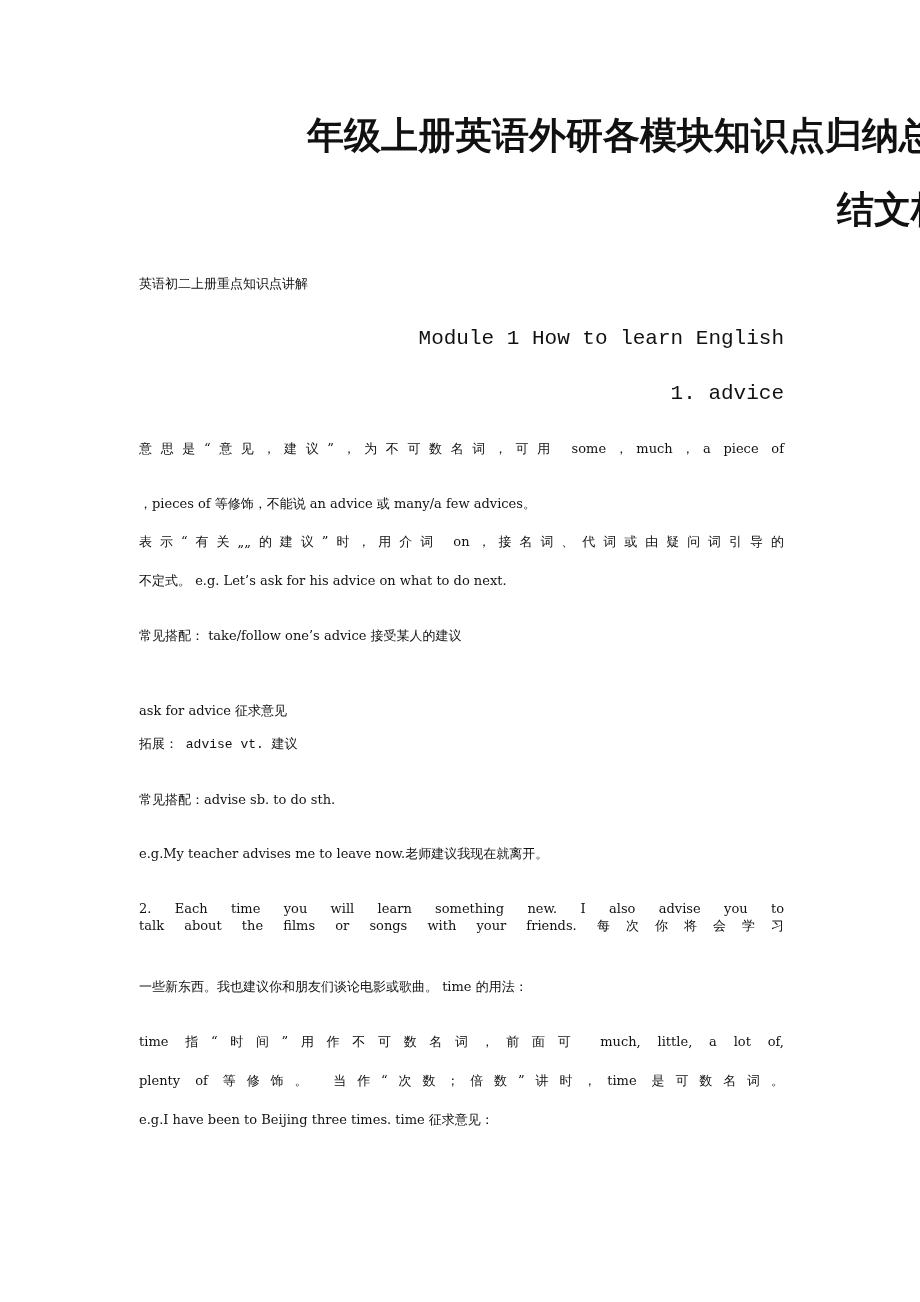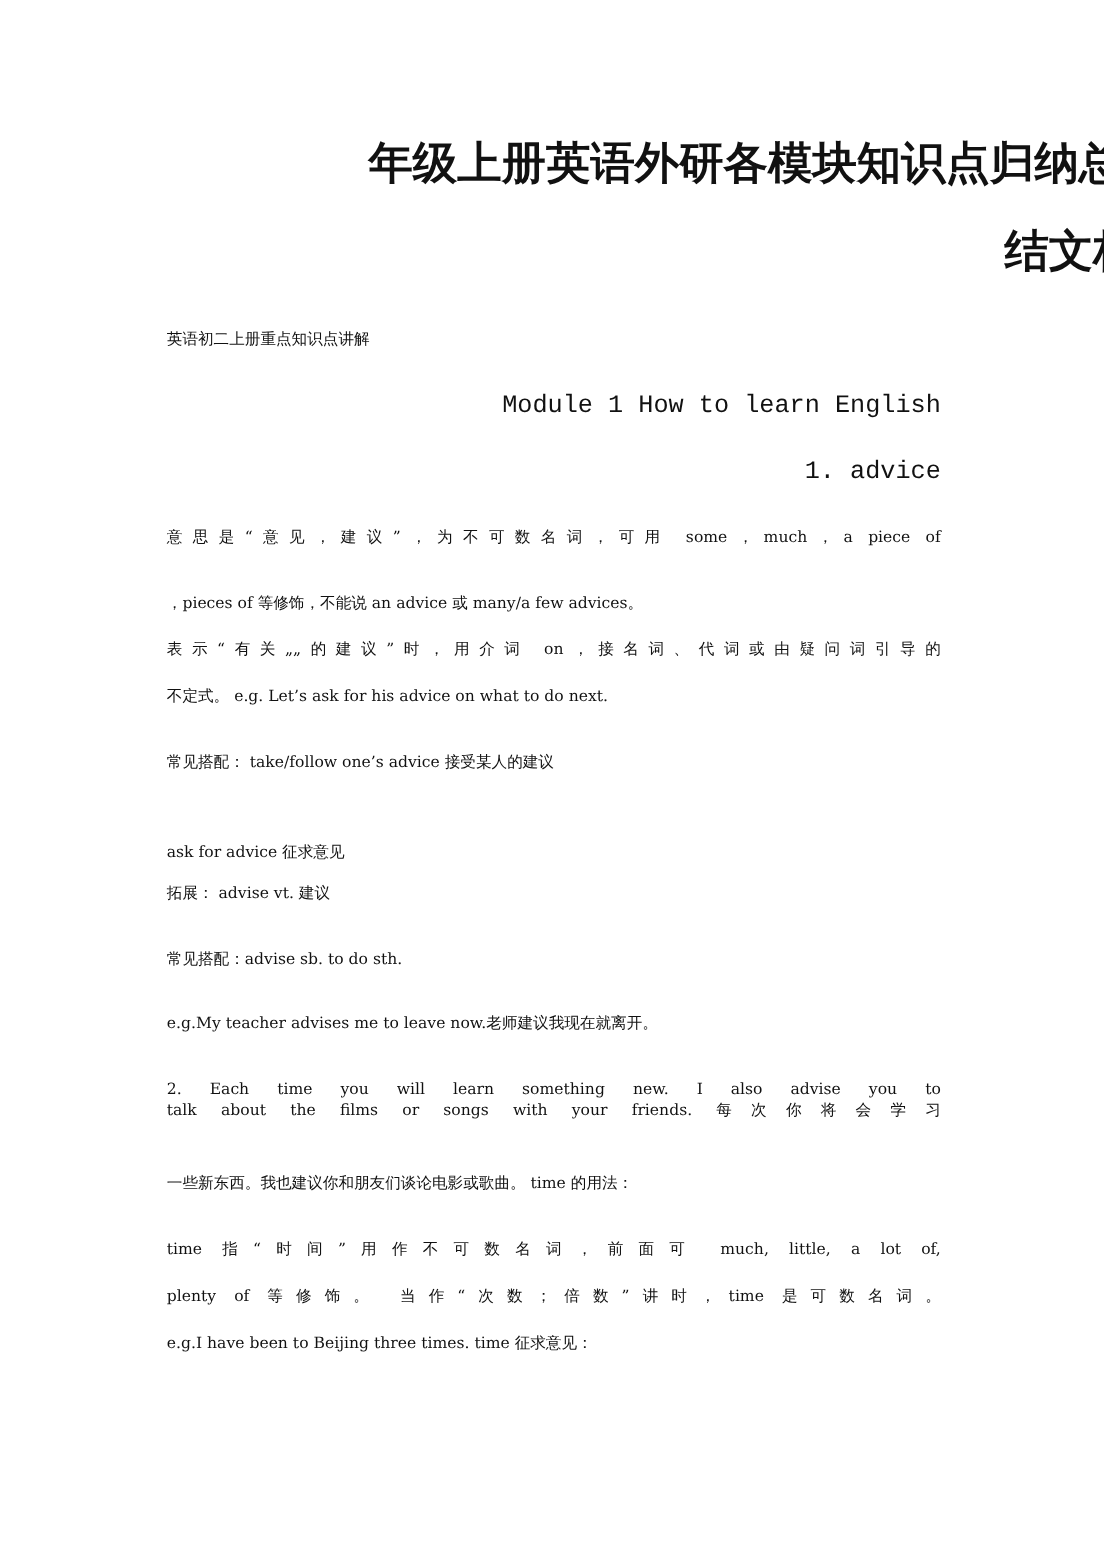--- a/index.html
+++ b/index.html
@@ -67,21 +67,21 @@
   <div class="line mono" style="top:382px;">1. advice</div>
 
   <div class="line justify" style="top:437px;">意思是“意见，建议”，为不可数名词，可用 some，much，a piece of</div>
   <div class="line" style="top:492px;">，pieces of 等修饰，不能说 an advice 或 many/a few advices。</div>
 
   <div class="line justify" style="top:530px;">表示“有关„„的建议”时，用介词 on，接名词、代词或由疑问词引导的</div>
   <div class="line" style="top:569px;">不定式。  e.g. Let’s ask for his advice on what to do next.</div>
 
   <div class="line" style="top:624px;">常见搭配： take/follow one’s advice  接受某人的建议</div>
   <div class="line" style="top:699px;">ask for advice  征求意见</div>
-  <div class="line" style="top:733px;">拓展： advise vt. 建议</div>
+  <div class="line" style="top:733px;font-family:Liberation Mono, monospace;">拓展： advise vt. 建议</div>
   <div class="line" style="top:788px;">常见搭配：advise sb. to do sth.</div>
   <div class="line" style="top:842px;">e.g.My teacher advises me to leave now.老师建议我现在就离开。</div>
 
   <div class="line justify" style="top:897px;">2. Each time you will learn something new. I also advise you to</div>
   <div class="line justify" style="top:900px;margin-top:14px;">talk about the films or songs with your friends. 每次你将会学习</div>
   <div class="line" style="top:975px;">一些新东西。我也建议你和朋友们谈论电影或歌曲。 time 的用法：</div>
 
   <div class="line justify" style="top:1030px;">time 指“时间”用作不可数名词，前面可 much, little, a lot of,</div>
   <div class="line justify" style="top:1069px;">plenty of 等修饰。  当作“次数；倍数”讲时，time 是可数名词。</div>
   <div class="line" style="top:1108px;">e.g.I have been to Beijing three times.  time 征求意见：</div>

